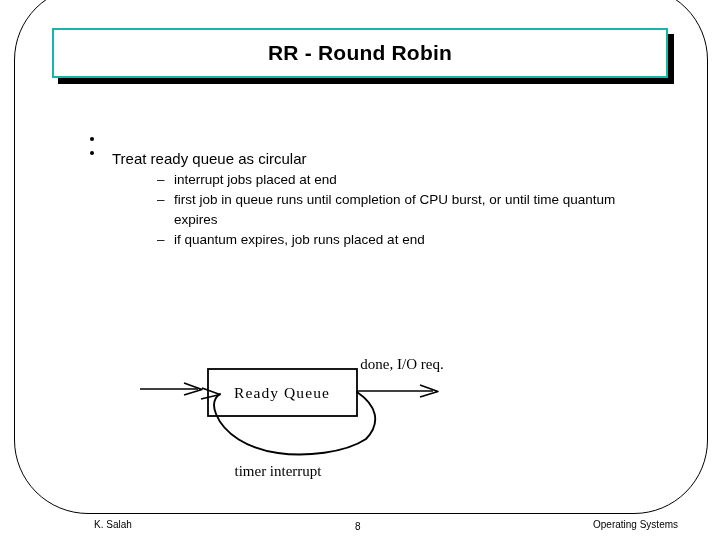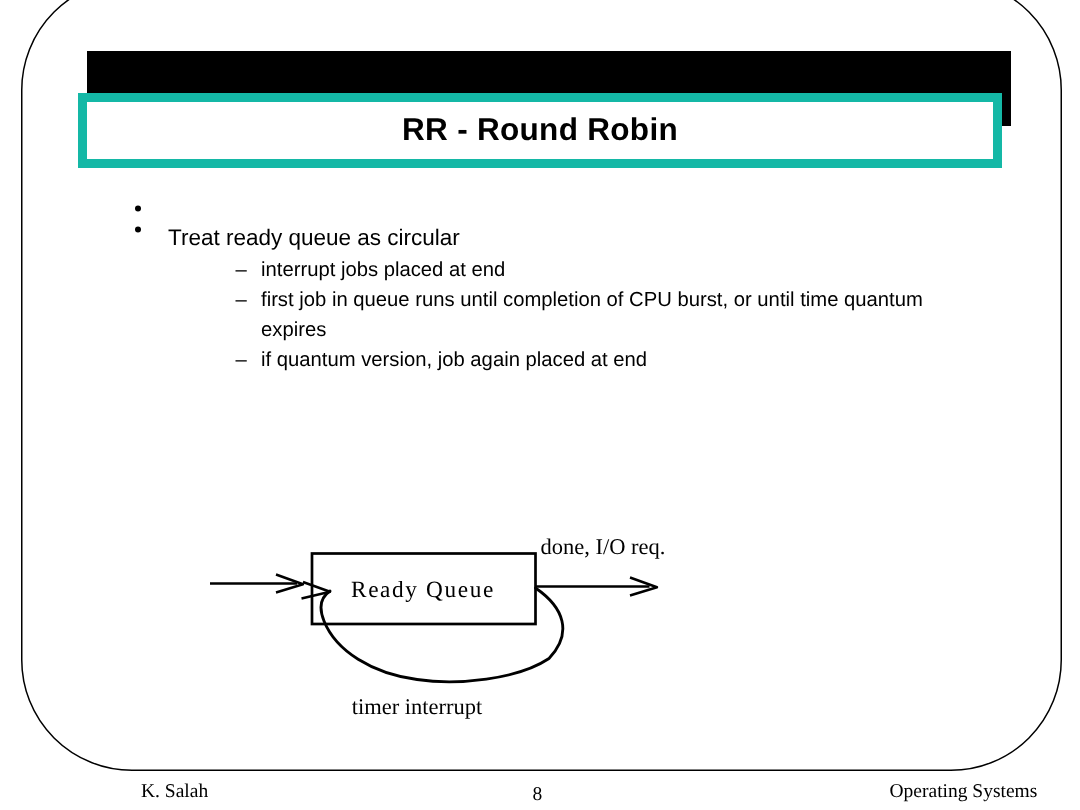--- a/index.html
+++ b/index.html
@@ -47,26 +47,25 @@
     height: 50px;
     background: #000000;
   }
   .title-box {
     position: absolute;
     left: 52px;
     top: 28px;
     width: 616px;
     height: 50px;
     box-sizing: border-box;
-    border: 6px solid #14b8a6;
+    border: 2px solid #14b8a6;
     background: #ffffff;
     display: flex;
     align-items: center;
     justify-content: center;
-    margin-top: 34px;
   }
   .title-text {
     font-size: 21px;
     font-weight: bold;
     letter-spacing: 0.2px;
     white-space: nowrap;
   }
 
   
   .body {
@@ -132,22 +131,21 @@
     letter-spacing: 1.1px;
   }
 
   
   .footer {
     position: absolute;
     left: 0;
     top: 516px;
     width: 720px;
     height: 22px;
-    font-size: 13px;
-    font-family: Liberation Serif, serif;
+    font-size: 10px;
   }
   .footer span { position: absolute; white-space: nowrap; }
   .foot-left   { left: 94px;  top: 3px; }
   .foot-center { left: 355px; top: 5px; }
   .foot-right  { left: 593px; top: 3px; }
 </style>
 </head>
 <body>
 
 <div class="slide">
@@ -173,21 +171,21 @@
         <div class="lvl2">
           <span class="dash">–</span>
           <span>interrupt jobs placed at end</span>
         </div>
         <div class="lvl2">
           <span class="dash">–</span>
           <span>first job in queue runs until completion   of CPU burst, or until time quantum expires</span>
         </div>
         <div class="lvl2">
           <span class="dash">–</span>
-          <span>if quantum version, job again placed at end</span>
+          <span>if quantum expires, job runs placed at end</span>
         </div>
       </div>
     </div>
 
   </div>
 
   <div class="diagram">
     <svg width="400" height="140" viewBox="0 0 400 140" xmlns="http://www.w3.org/2000/svg">
 
       <path d="M 10 39 L 68 39" stroke="#000" stroke-width="1.6" fill="none"></path>

